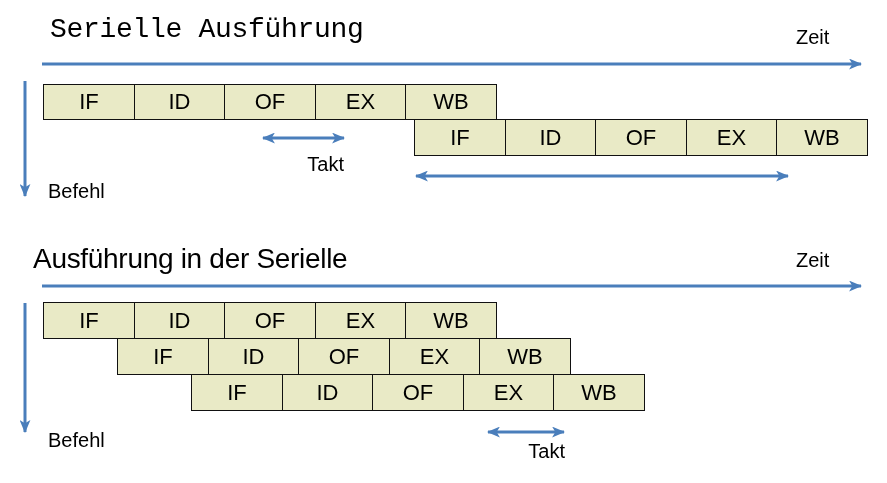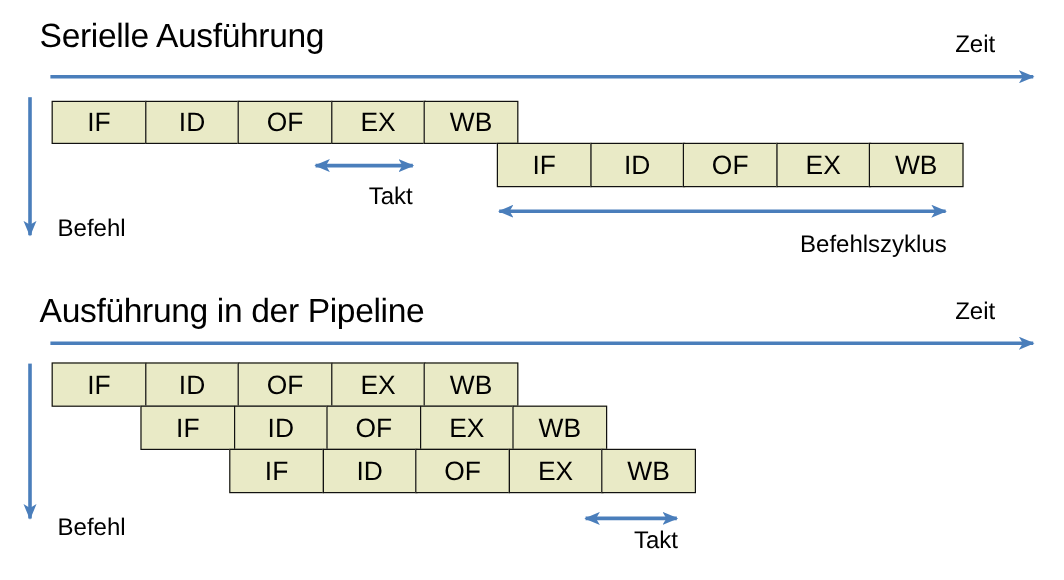--- a/index.html
+++ b/index.html
@@ -28,21 +28,21 @@
     font-size:20px;
     white-space:nowrap;
   }
   .centered{text-align:right;}
   .stage-row{
     display:flex;
     position:absolute;
   }
   .cell{
     box-sizing:border-box;
-    width:79px;
+    width:92px;
     display:flex;
     align-items:center;
     justify-content:center;
     background:var(--box-fill);
     border:1.5px solid var(--box-border);
     font-size:22px;
   }
   .cell + .cell{margin-left:-1.5px;}
   .h36 .cell{height:36px;}
   .h37 .cell{height:37px;}
@@ -75,21 +75,21 @@
     <line class="arrow-line" x1="42" y1="64" x2="861" y2="64" marker-end="url(#headEnd)"></line>
     <line class="arrow-line" x1="25" y1="81" x2="25" y2="196" marker-end="url(#headEnd)"></line>
     <line class="arrow-line" x1="263" y1="138" x2="344" y2="138" marker-start="url(#headStart)" marker-end="url(#headEnd)"></line>
     <line class="arrow-line" x1="416" y1="176" x2="788" y2="176" marker-start="url(#headStart)" marker-end="url(#headEnd)"></line>
 
     <line class="arrow-line" x1="42" y1="286" x2="861" y2="286" marker-end="url(#headEnd)"></line>
     <line class="arrow-line" x1="25" y1="303" x2="25" y2="432" marker-end="url(#headEnd)"></line>
     <line class="arrow-line" x1="488" y1="432" x2="564" y2="432" marker-start="url(#headStart)" marker-end="url(#headEnd)"></line>
   </svg>
 
-  <div class="abs section-title" style="left:33px; top:14px;">Serielle Ausführung</div>
+  <div class="abs section-title" style="left:50px; top:14px;font-family:Liberation Mono, monospace;">Serielle Ausführung</div>
 
   <div class="abs small-label" style="left:796px; top:26px;">Zeit</div>
 
   <div class="stage-row h36" style="left:43px; top:84px;">
       <div class="cell">IF</div>
       <div class="cell">ID</div>
       <div class="cell">OF</div>
       <div class="cell">EX</div>
       <div class="cell">WB</div>
     </div>
@@ -99,23 +99,22 @@
       <div class="cell">ID</div>
       <div class="cell">OF</div>
       <div class="cell">EX</div>
       <div class="cell">WB</div>
     </div>
 
   <div class="abs small-label centered" style="left:263px; top:153px; width:81px;">Takt</div>
 
   <div class="abs small-label" style="left:48px; top:180px;">Befehl</div>
 
-  <div class="abs small-label centered" style="left:415px; top:193px; width:374px;">Befehlszyklus</div>
 
-  <div class="abs section-title" style="left:33px; top:243px;">Ausführung in der Pipeline</div>
+  <div class="abs section-title" style="left:33px; top:243px;">Ausführung in der Serielle</div>
 
   <div class="abs small-label" style="left:796px; top:249px;">Zeit</div>
 
   <div class="stage-row h37" style="left:43px; top:302px;">
       <div class="cell">IF</div>
       <div class="cell">ID</div>
       <div class="cell">OF</div>
       <div class="cell">EX</div>
       <div class="cell">WB</div>
     </div>

